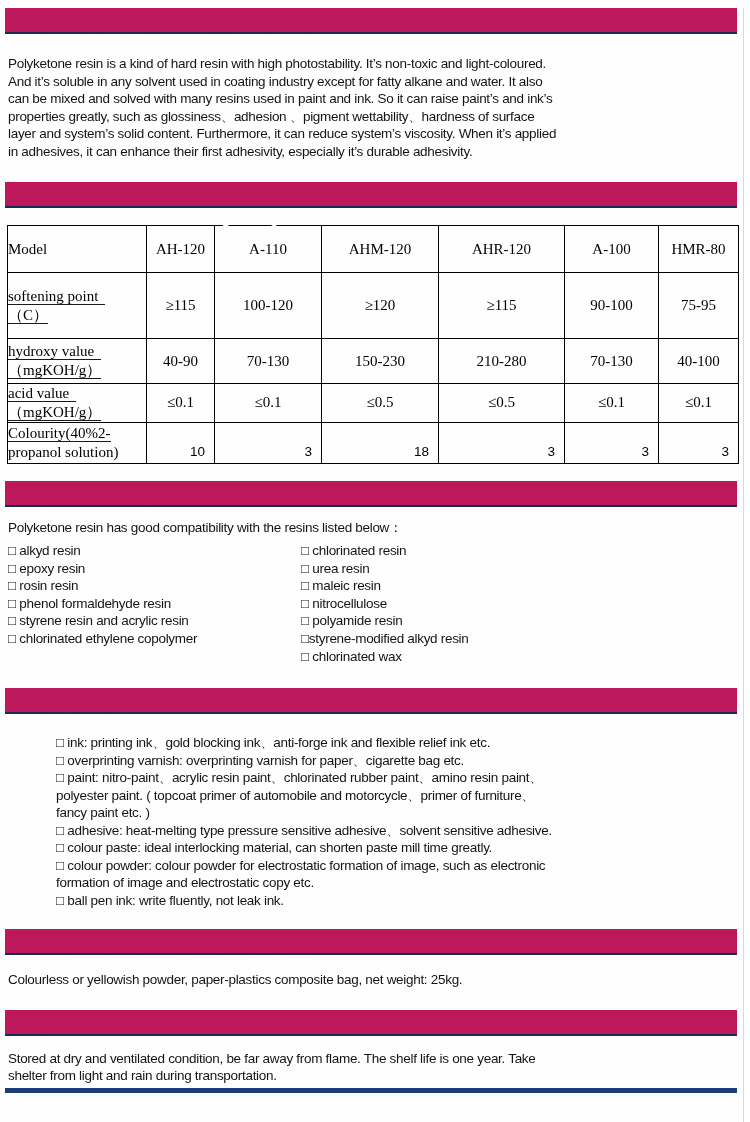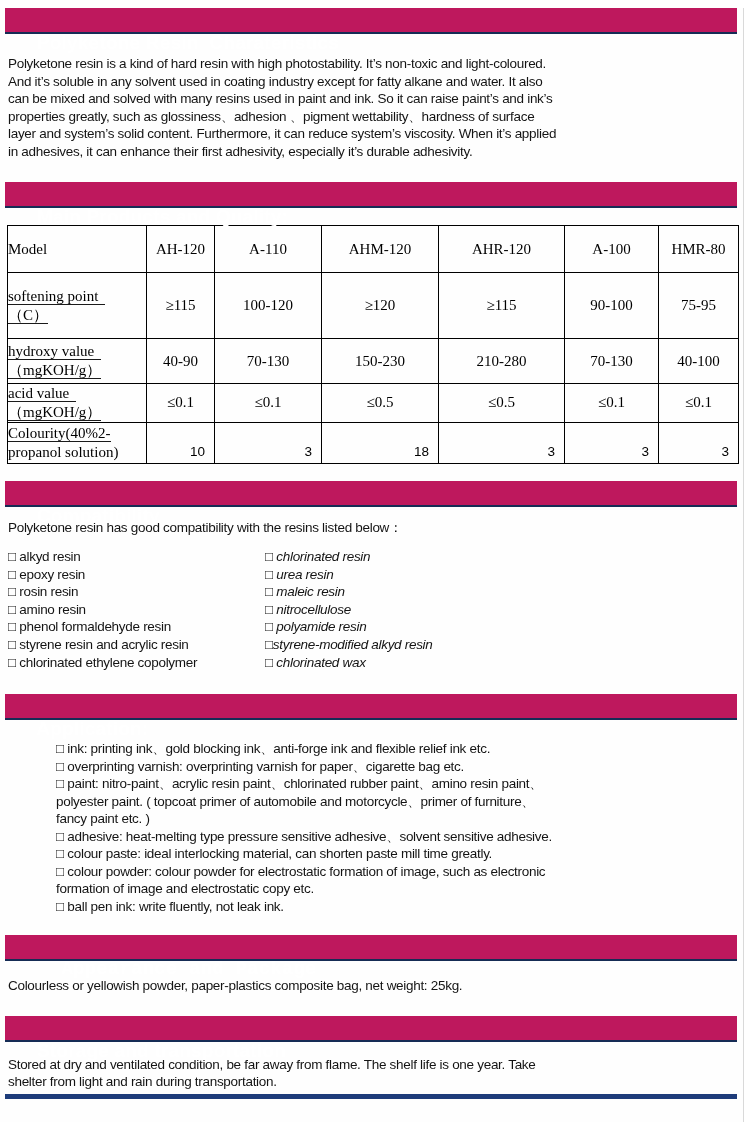--- a/index.html
+++ b/index.html
@@ -59,23 +59,23 @@
   td.lbl .u  { border-bottom:1px solid #1a1a1a; padding-right:7px; }
   td.lbl .u2 { border-bottom:1px solid #1a1a1a; }
   td.val { text-align:center; vertical-align:middle; }
   tr.tr-col td.val {
     text-align:right; vertical-align:bottom;
     padding:0 9px 4px 0;
     font-family:"Liberation Sans","DejaVu Sans",sans-serif; font-size:13.5px;
   }
 
   
-  .compat-grid { display:flex; margin:12px 0 0 8px; }
+  .compat-grid { display:flex; margin:6px 0 0 8px;gap:36px; }
   .compat-col-left  { width:257px; }
-  .compat-col-right { width:320px;font-style:italic; }
+  .compat-col-right { width:320px; }
   .compat-item { line-height:17.6px; font-size:13.5px; letter-spacing:-0.3px; color:#141414; }
 
   
   .applist { margin:20px 0 0 8px; width:556px; }
   .app-item { margin:0; font-size:13.5px; letter-spacing:-0.3px; line-height:17.5px; color:#141414;padding-left:48px; }
 
   .bottom-sliver {
     margin:3px 0 0 5px; width:732px; height:5px;
     background:#1e3c7a;
   }
@@ -173,21 +173,20 @@
   <div class="bar mt17">
     <span>Compatibility</span>
   </div>
   <p class="bodytext lead">Polyketone resin has good compatibility with the resins listed below：</p>
 
   <div class="compat-grid">
     <div class="compat-col-left">
       <div class="compat-item">□ alkyd resin</div>
       <div class="compat-item">□ epoxy resin</div>
       <div class="compat-item">□ rosin resin</div>
-      <div class="compat-item">□ amino resin</div>
       <div class="compat-item">□ phenol formaldehyde resin</div>
       <div class="compat-item">□ styrene resin and acrylic resin</div>
       <div class="compat-item">□ chlorinated ethylene copolymer</div>
     </div>
     <div class="compat-col-right">
       <div class="compat-item">□ chlorinated resin</div>
       <div class="compat-item">□ urea resin</div>
       <div class="compat-item">□ maleic resin</div>
       <div class="compat-item">□ nitrocellulose</div>
       <div class="compat-item">□ polyamide resin</div>

